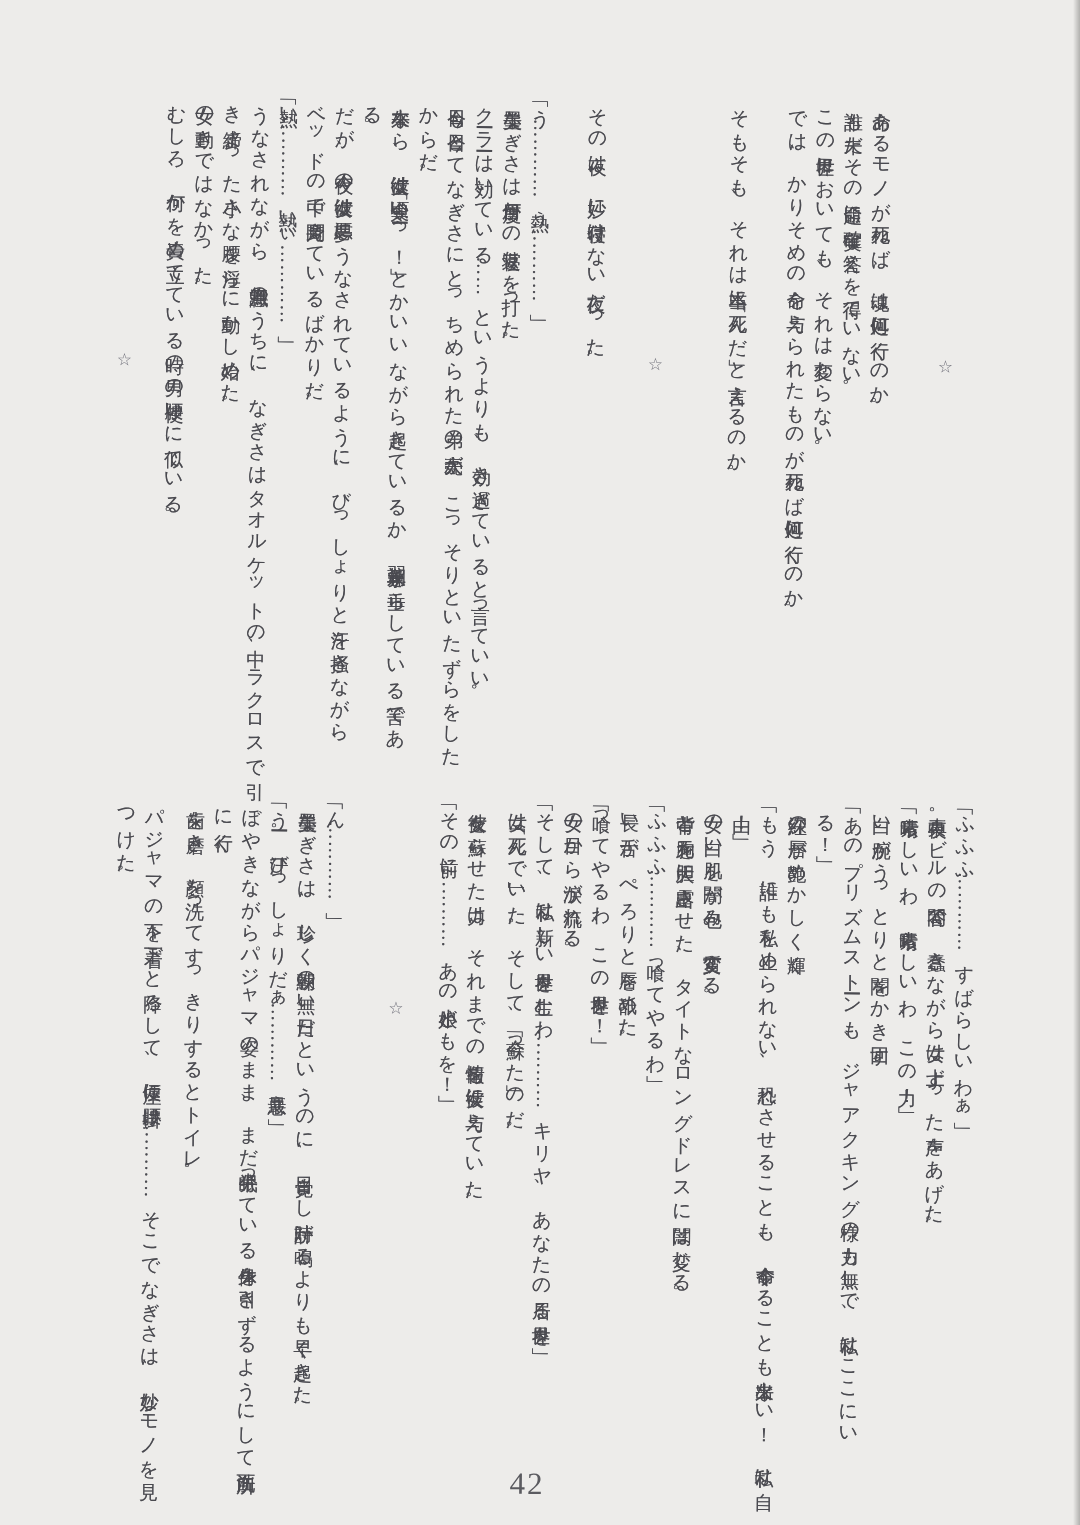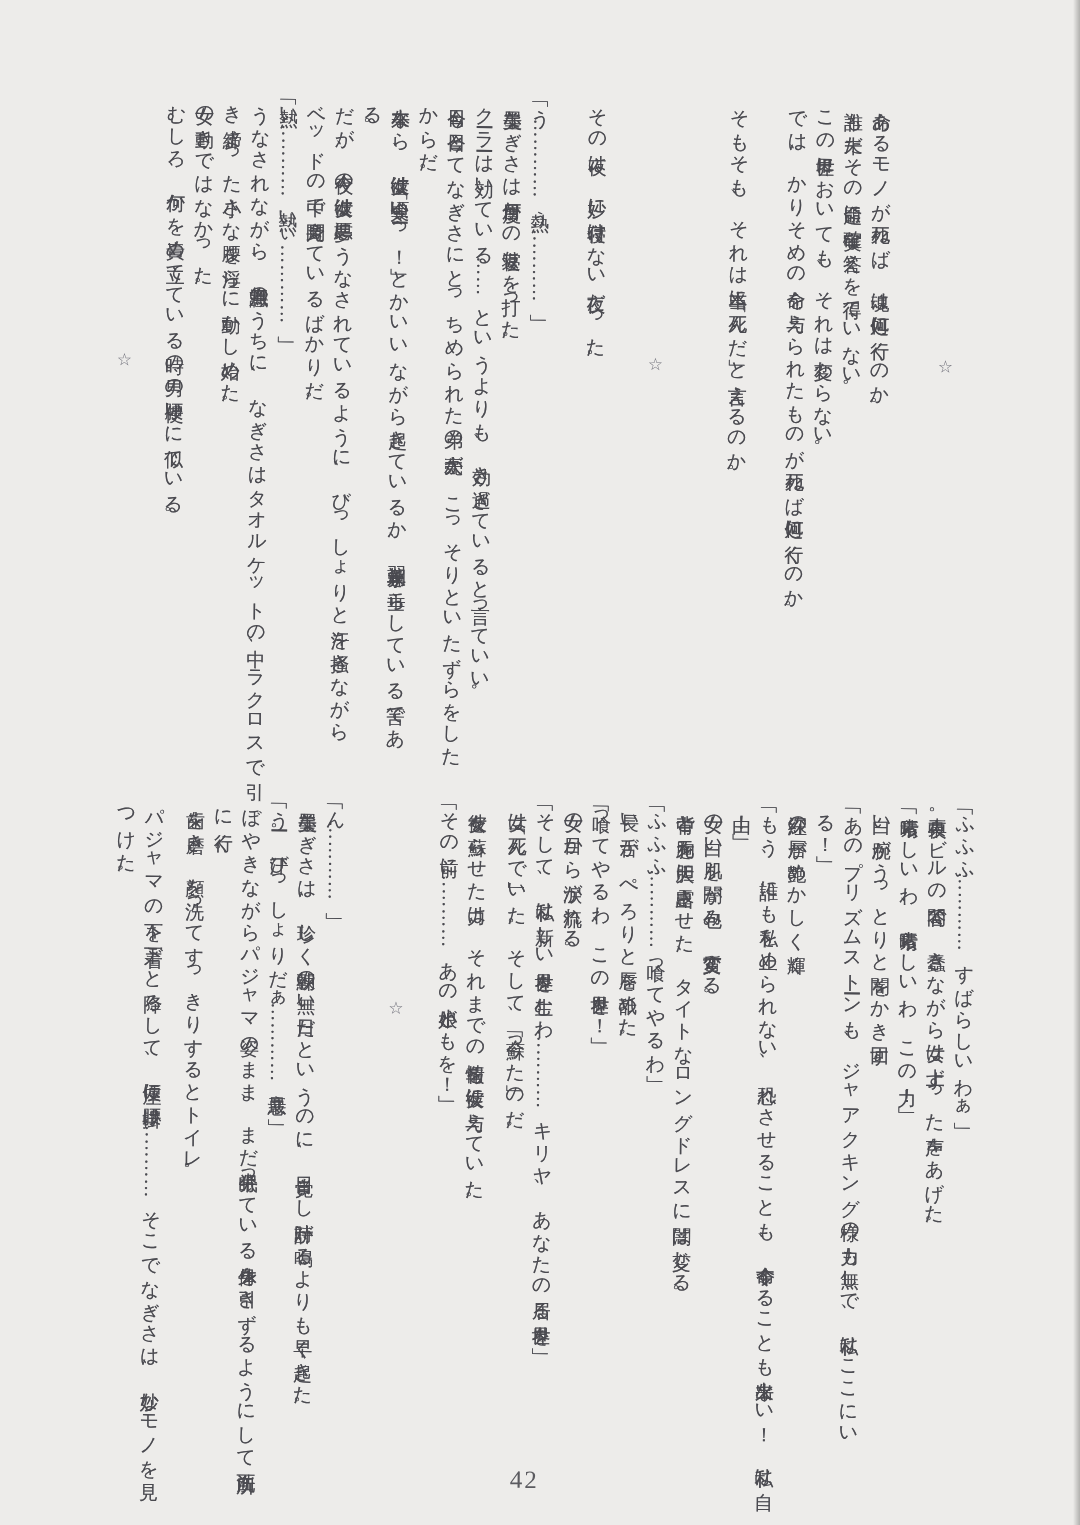--- a/index.html
+++ b/index.html
@@ -35,21 +35,21 @@
     color: #72727c;
     font-size: 17px;
     text-shadow: none;
   }
   .block-top .star    { text-indent: 258px; }
   .block-bottom .star { text-indent: 200px; }
   .page-number {
     position: absolute;
     left: 516px;
     top: 1466px;
-    font-size: 25px;
+    font-size: 31px;
     letter-spacing: 2px;
     color: #5b5b60;
   }
   .scan-edge {
     position: absolute;
     top: 0; right: 0;
     width: 7px; height: 100%;
     background: linear-gradient(to right, rgba(110,110,108,0), rgba(105,105,102,0.45));
   }
 </style>

